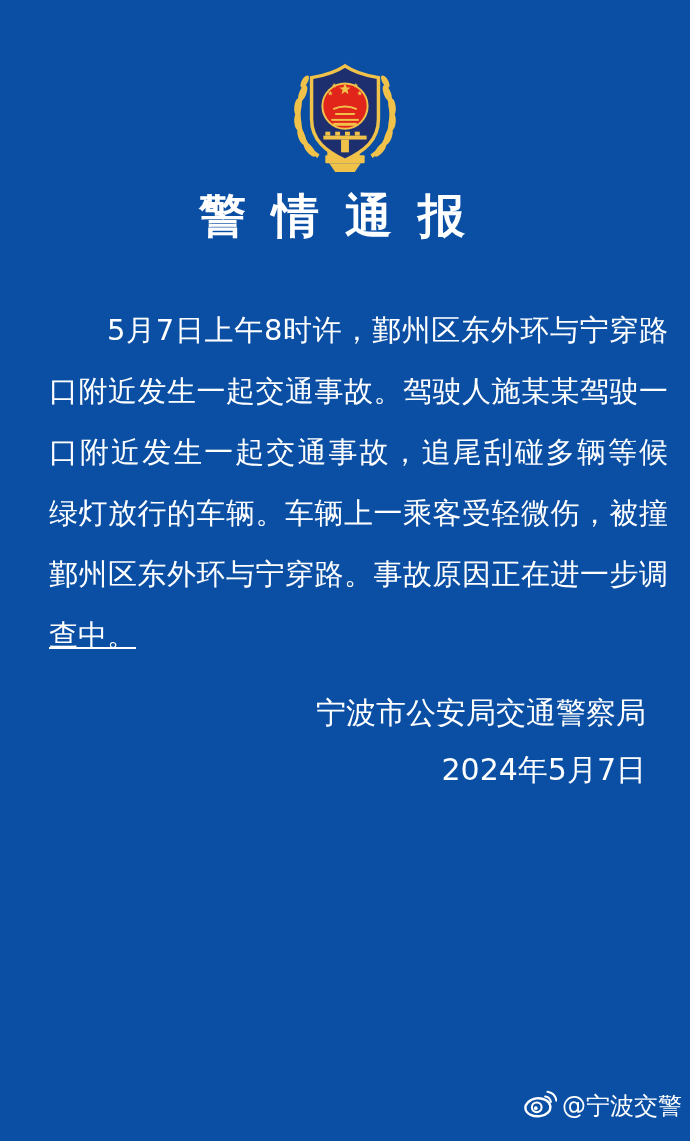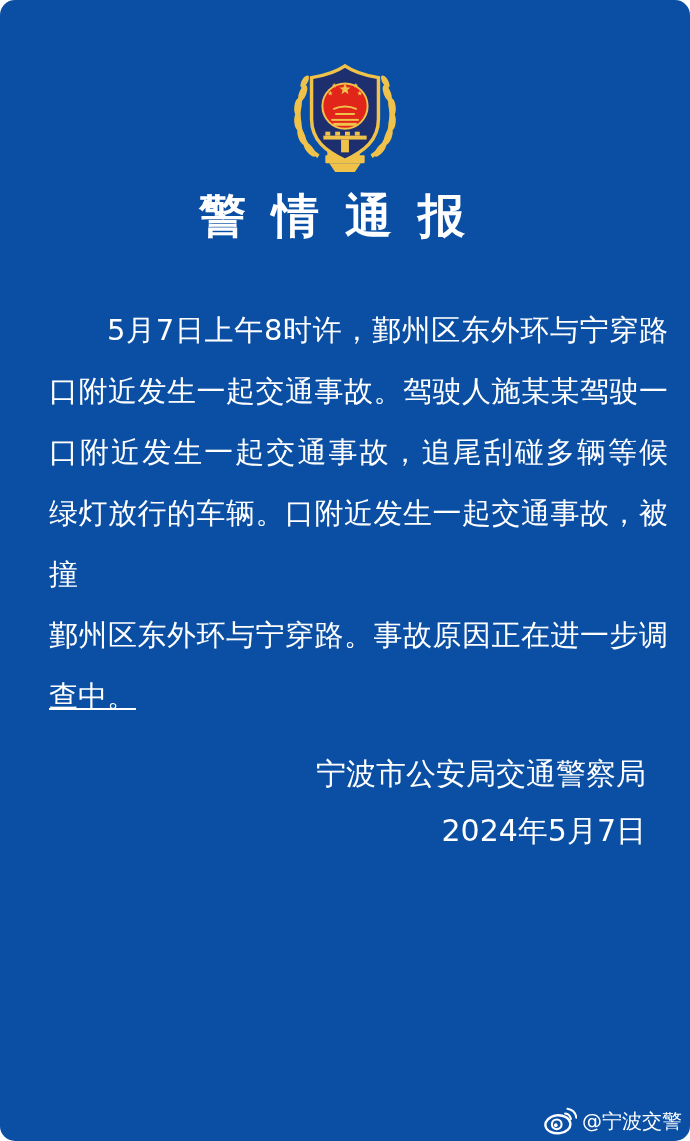--- a/index.html
+++ b/index.html
@@ -40,33 +40,33 @@
   .body-line.last  { text-align-last: left; text-decoration: underline; }
   .signature {
     margin: 18px 44px 0 4px;
     text-align: right;
     font-size: 30px;
     line-height: 57px;
   }
   .watermark {
     position: absolute;
     right: 8px;
-    bottom: 6px;
+    bottom: 19px;
     display: flex;
-    align-items: flex-end;
+    align-items: flex-start;
     gap: 5px;
-    font-size: 20px;
+    font-size: 24px;
     color: #ffffff;
   }
   .watermark svg { display: block; }
 </style>
 </head>
 <body>
 
-<div class="page" style="background: rgb(10, 79, 164); color: rgb(255, 255, 255); border-radius: 15px;">
+<div class="page" style="background: rgb(10, 79, 164); color: rgb(255, 255, 255);">
 
   <svg class="badge" width="118" height="122" viewBox="0 0 120 124" aria-hidden="true">
     <g>
       <g id="wreath-left" fill="#f0c24a" stroke="#f0c24a">
         <path d="M33 106 C 14 94 8 66 17 40" fill="none" stroke-width="4"></path>
         <ellipse cx="19" cy="30" rx="7" ry="3" transform="rotate(-60 19 30)" stroke="none"></ellipse>
         <ellipse cx="17" cy="42" rx="9" ry="3.6" transform="rotate(-68 17 42)" stroke="none"></ellipse>
         <ellipse cx="12" cy="56" rx="9" ry="3.6" transform="rotate(-84 12 56)" stroke="none"></ellipse>
         <ellipse cx="12" cy="71" rx="9" ry="3.6" transform="rotate(-95 12 71)" stroke="none"></ellipse>
         <ellipse cx="16" cy="86" rx="9" ry="3.6" transform="rotate(-110 16 86)" stroke="none"></ellipse>
@@ -108,21 +108,21 @@
       </g>
     </g>
   </svg>
 
   <h1 class="title">警情通报</h1>
 
   <div class="body-text">
     <p class="body-line first">5月7日上午8时许，鄞州区东外环与宁穿路</p>
     <p class="body-line">口附近发生一起交通事故。驾驶人施某某驾驶一</p>
     <p class="body-line">口附近发生一起交通事故，追尾刮碰多辆等候</p>
-    <p class="body-line">绿灯放行的车辆。口附近发生一起交通事故，被撞</p>
+    <p class="body-line">绿灯放行的车辆。车辆上一乘客受轻微伤，被撞</p>
     <p class="body-line">鄞州区东外环与宁穿路。事故原因正在进一步调</p>
     <p class="body-line last">查中。</p>
   </div>
 
   <div class="signature">
     <div>宁波市公安局交通警察局</div>
     <div>2024年5月7日</div>
   </div>
 
   <div class="watermark">

